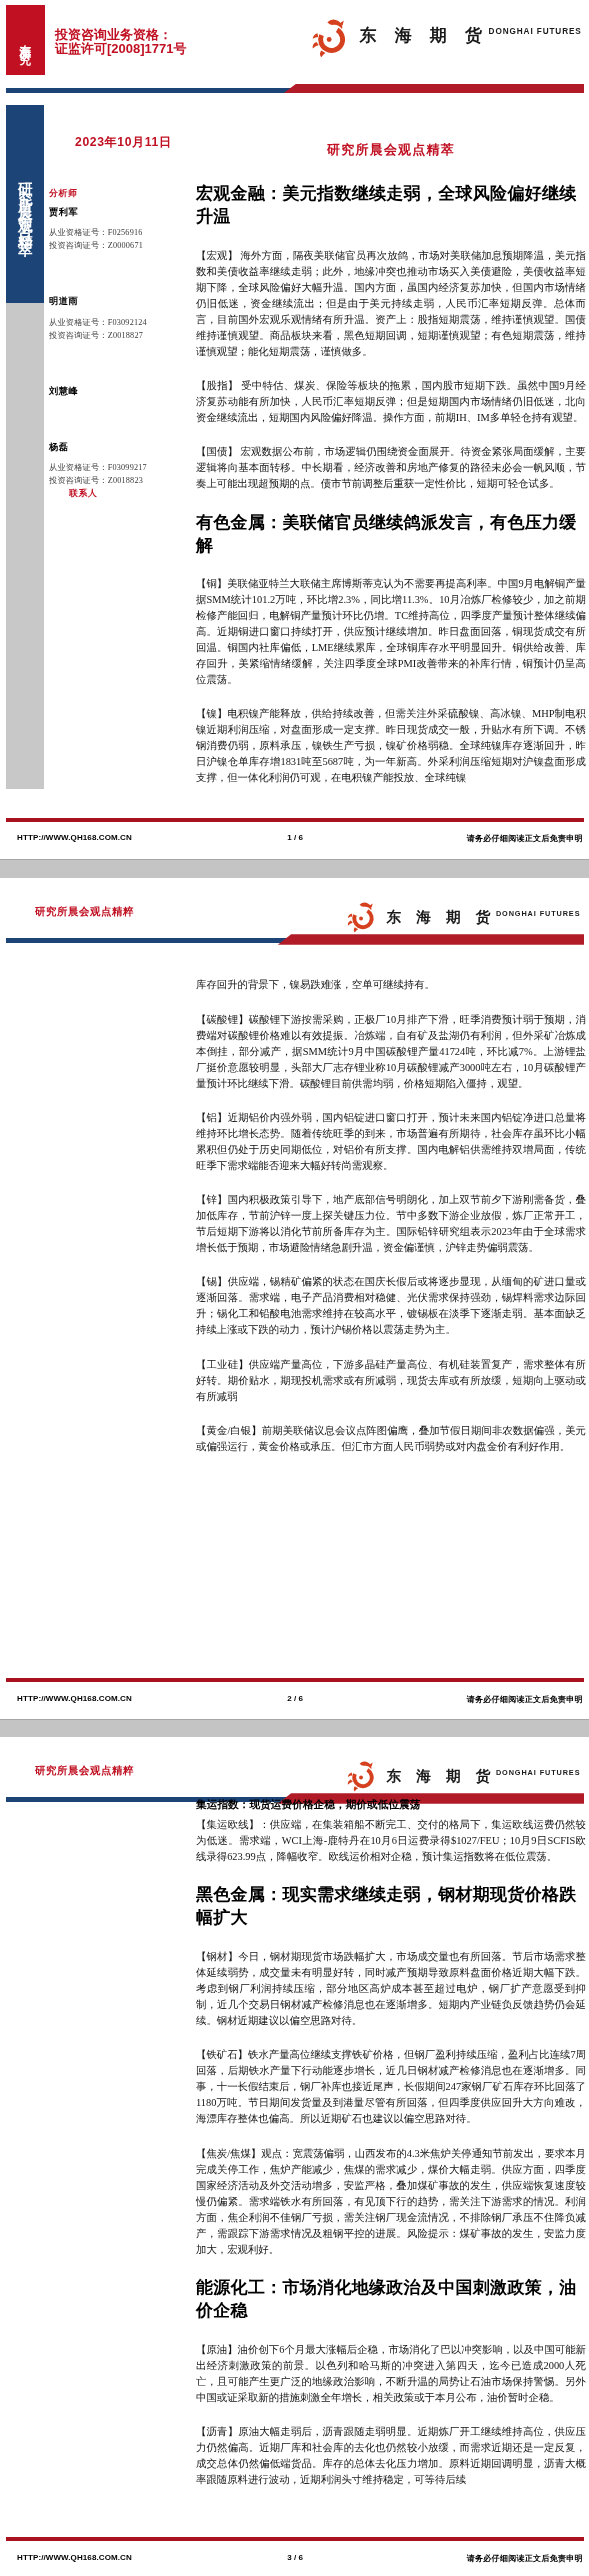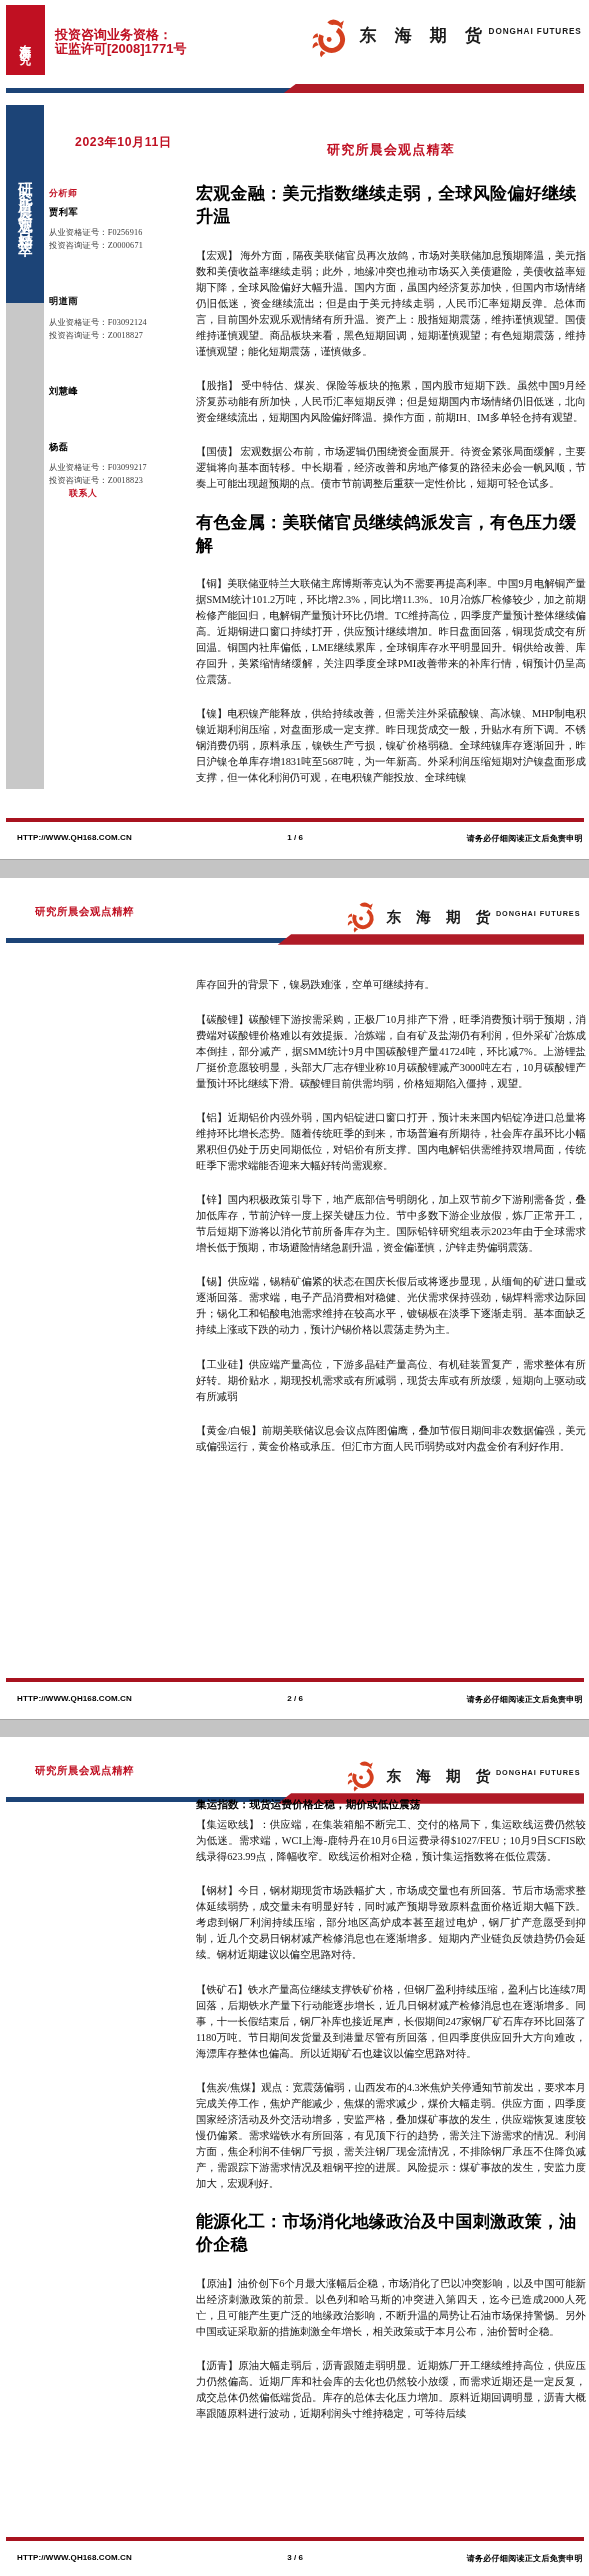--- a/index.html
+++ b/index.html
@@ -289,20 +289,21 @@
     <div class="div-blue"></div>
     <div class="div-red"></div>
   </div>
 
   <div class="main main-p3">
 
       <div class="blk blk-h2">集运指数：现货运费价格企稳，期价或低位震荡</div>
 
       <div class="blk blk-p">【集运欧线】：供应端，在集装箱船不断完工、交付的格局下，集运欧线运费仍然较为低迷。需求端，WCI上海-鹿特丹在10月6日运费录得$1027/FEU；10月9日SCFIS欧线录得623.99点，降幅收窄。欧线运价相对企稳，预计集运指数将在低位震荡。</div>
 
+      <div class="blk blk-h1">黑色金属：现实需求继续走弱，钢材期现货价格跌幅扩大</div>
 
       <div class="blk blk-p">【钢材】今日，钢材期现货市场跌幅扩大，市场成交量也有所回落。节后市场需求整体延续弱势，成交量未有明显好转，同时减产预期导致原料盘面价格近期大幅下跌。考虑到钢厂利润持续压缩，部分地区高炉成本甚至超过电炉，钢厂扩产意愿受到抑制，近几个交易日钢材减产检修消息也在逐渐增多。短期内产业链负反馈趋势仍会延续。钢材近期建议以偏空思路对待。</div>
 
       <div class="blk blk-p">【铁矿石】铁水产量高位继续支撑铁矿价格，但钢厂盈利持续压缩，盈利占比连续7周回落，后期铁水产量下行动能逐步增长，近几日钢材减产检修消息也在逐渐增多。同事，十一长假结束后，钢厂补库也接近尾声，长假期间247家钢厂矿石库存环比回落了1180万吨。节日期间发货量及到港量尽管有所回落，但四季度供应回升大方向难改，海漂库存整体也偏高。所以近期矿石也建议以偏空思路对待。</div>
 
       <div class="blk blk-p">【焦炭/焦煤】观点：宽震荡偏弱，山西发布的4.3米焦炉关停通知节前发出，要求本月完成关停工作，焦炉产能减少，焦煤的需求减少，煤价大幅走弱。供应方面，四季度国家经济活动及外交活动增多，安监严格，叠加煤矿事故的发生，供应端恢复速度较慢仍偏紧。需求端铁水有所回落，有见顶下行的趋势，需关注下游需求的情况。利润方面，焦企利润不佳钢厂亏损，需关注钢厂现金流情况，不排除钢厂承压不住降负减产，需跟踪下游需求情况及粗钢平控的进展。风险提示：煤矿事故的发生，安监力度加大，宏观利好。</div>
 
       <div class="blk blk-h1">能源化工：市场消化地缘政治及中国刺激政策，油价企稳</div>
 
       <div class="blk blk-p">【原油】油价创下6个月最大涨幅后企稳，市场消化了巴以冲突影响，以及中国可能新出经济刺激政策的前景。以色列和哈马斯的冲突进入第四天，迄今已造成2000人死亡，且可能产生更广泛的地缘政治影响，不断升温的局势让石油市场保持警惕。另外中国或证采取新的措施刺激全年增长，相关政策或于本月公布，油价暂时企稳。</div>

